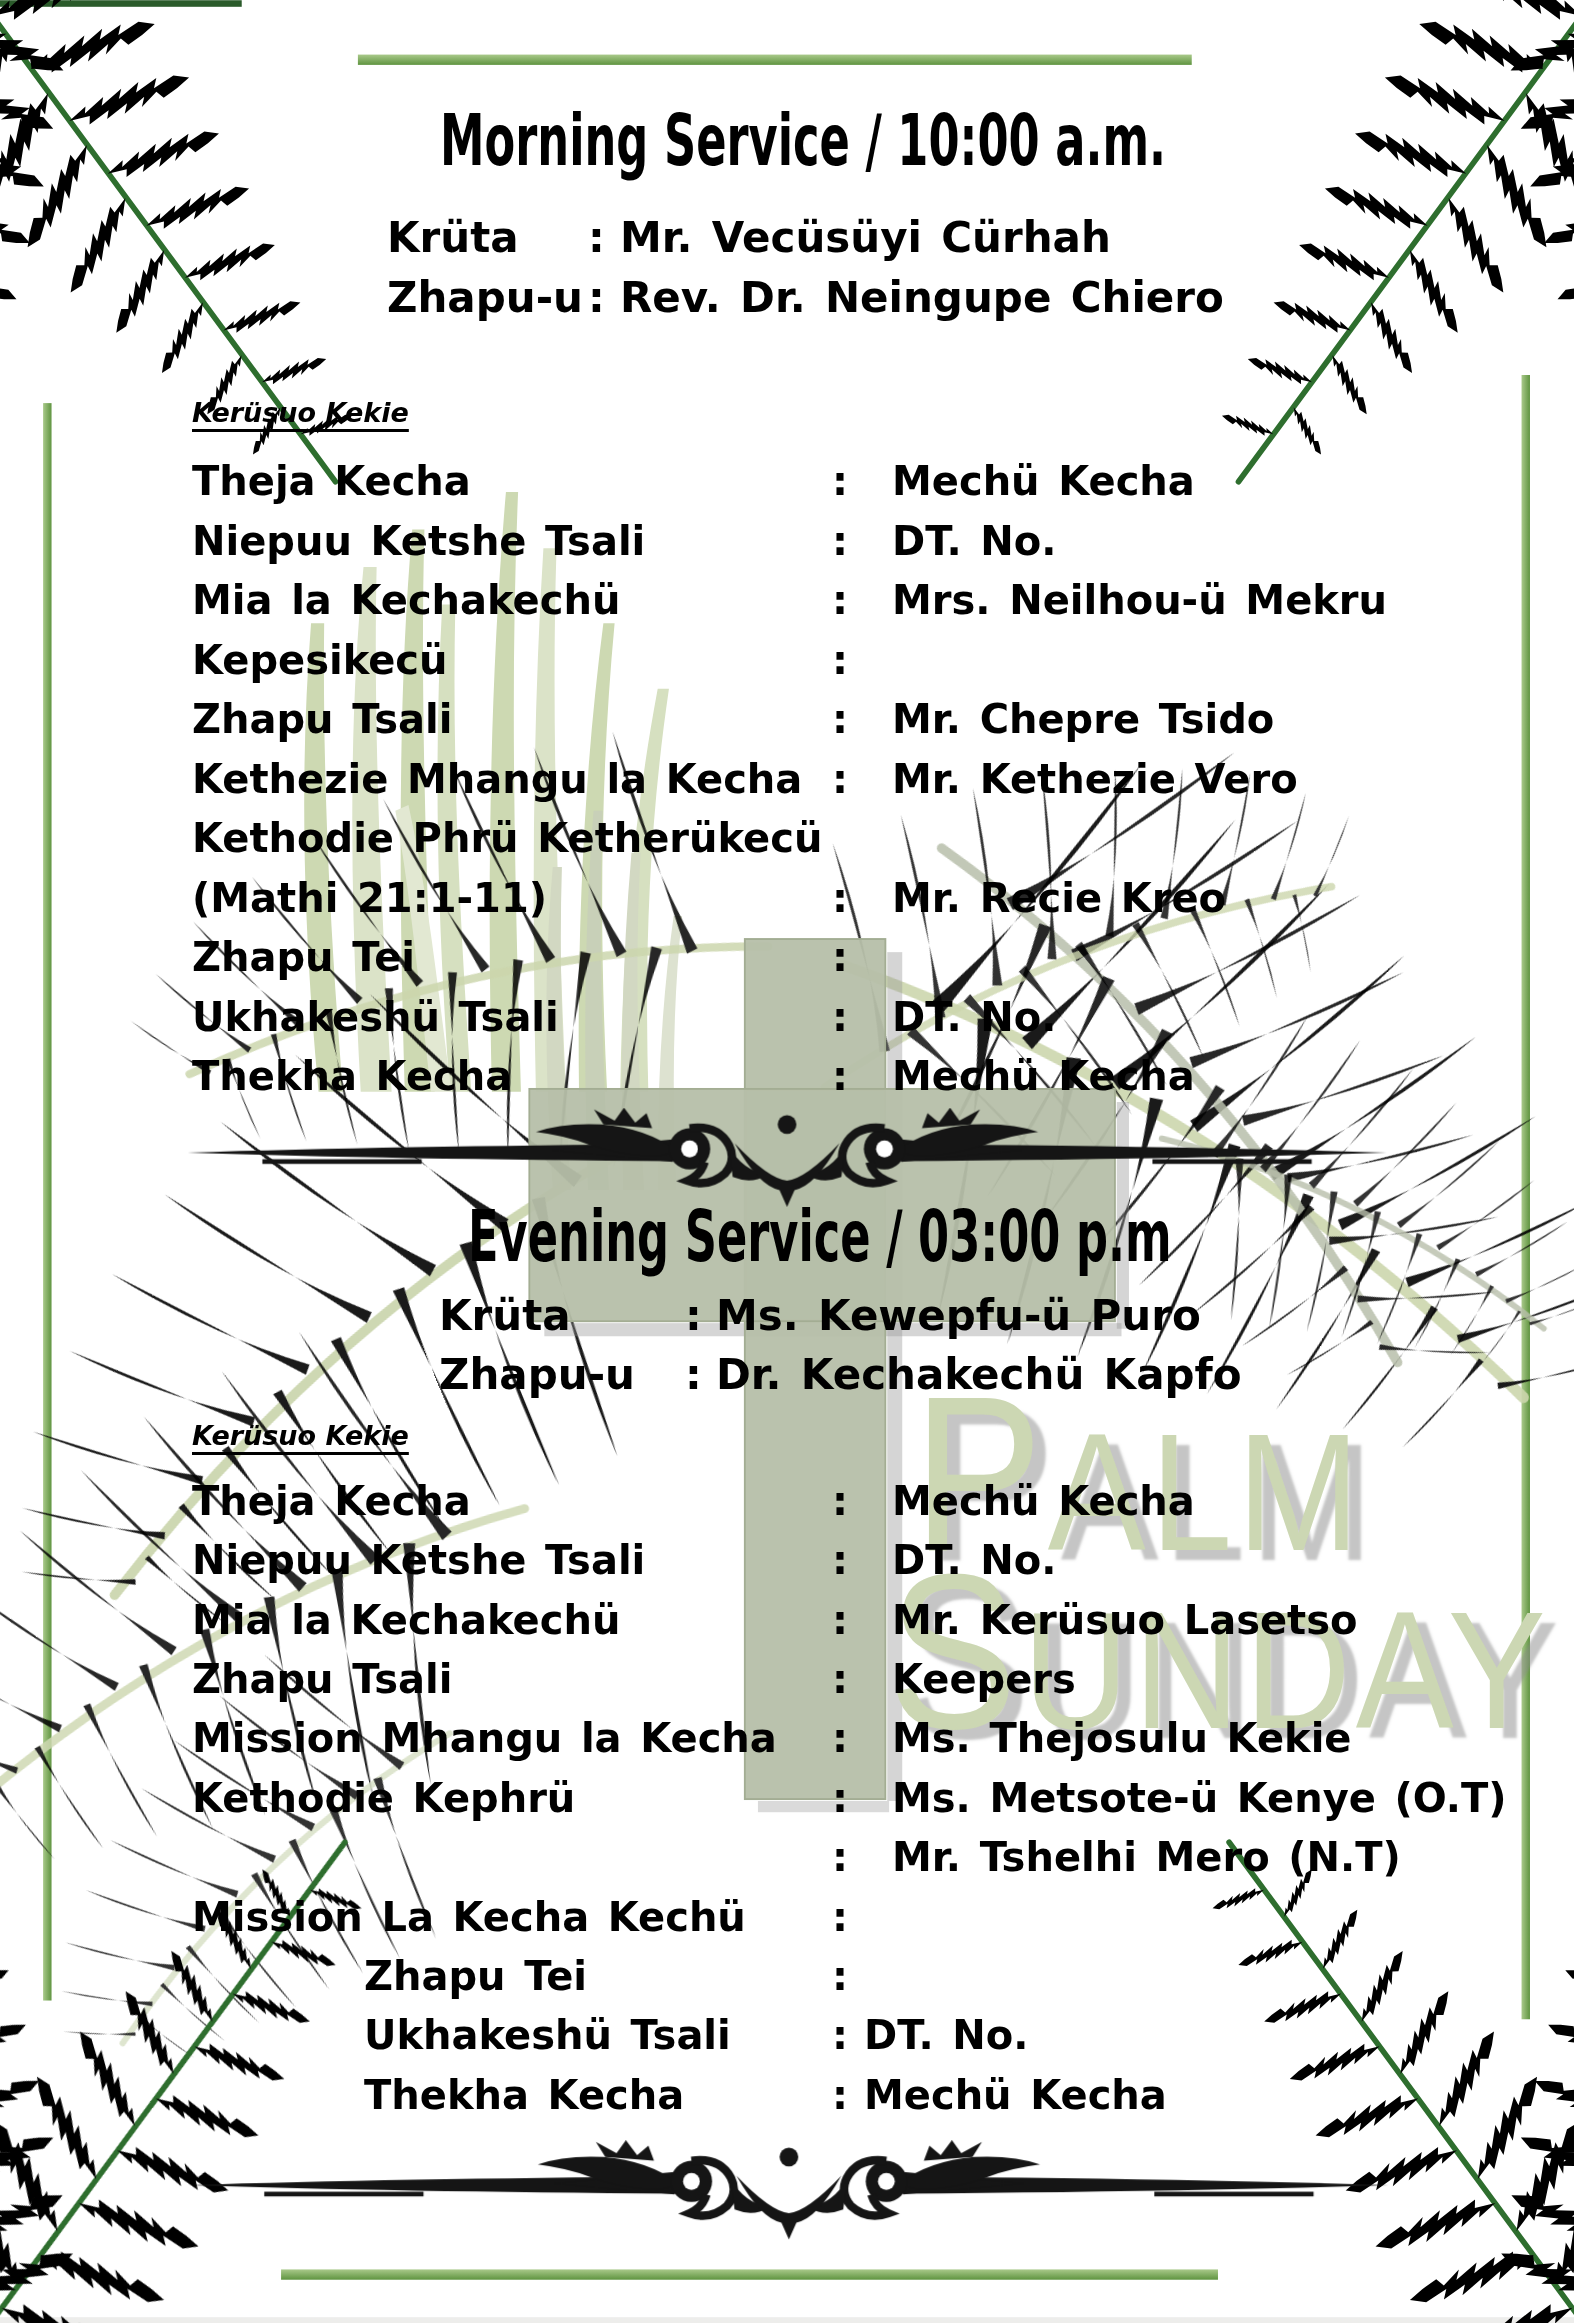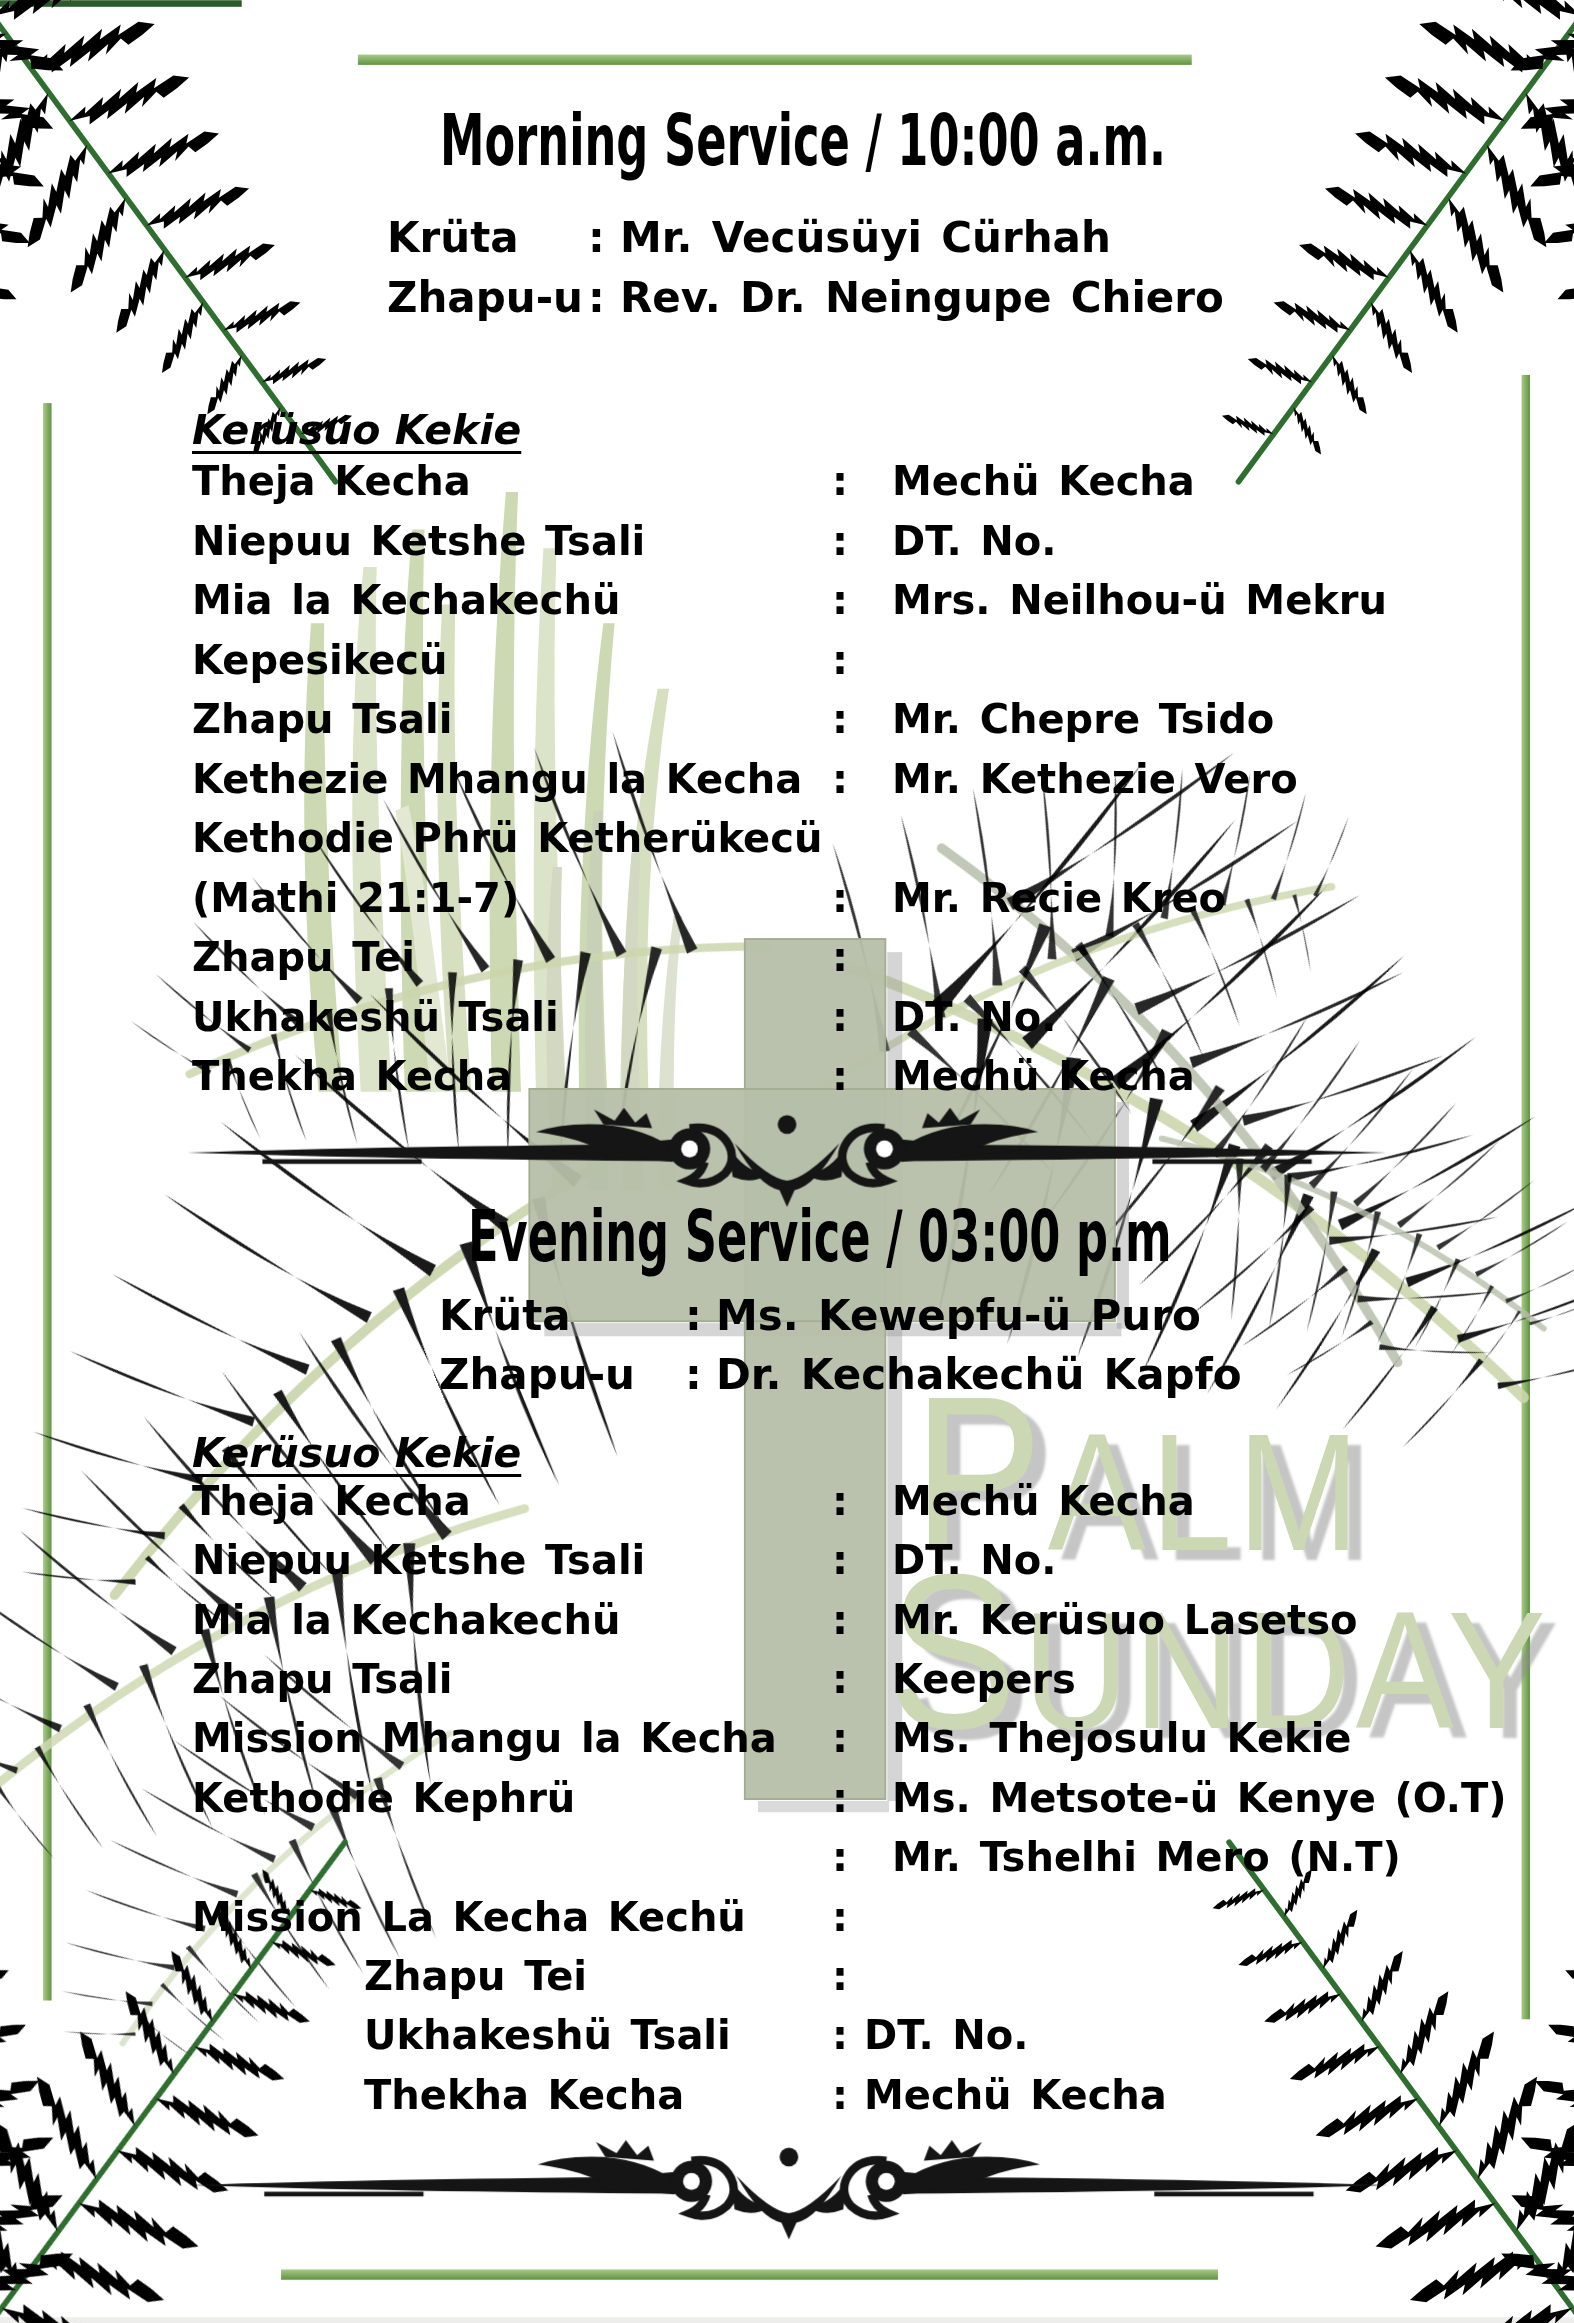--- a/index.html
+++ b/index.html
@@ -27,24 +27,23 @@
   .orow span,.row span{position:absolute;white-space:nowrap;font-weight:700;}
   .orow{font-size:42px;}
   .row{font-size:40px;}
   .orow-m .rl{left:387px}.orow-m .rc{left:588px}.orow-m .rv{left:620px}
   .orow-e .rl{left:439px}.orow-e .rc{left:685px}.orow-e .rv{left:716px}
   .row .rl{left:192px}.row .rc{left:832px}.row .rv{left:892px}
   .row.ind .rl{left:364px}
   .row.tight .rv{left:864px}
   .row span,.orow span{word-spacing:4.7px;}
   .sect{
-    left:192px;width:auto;font-size:41px;font-weight:700;font-style:italic;
+    left:192px;width:auto;font-size:27px;font-weight:700;font-style:italic;
     text-decoration:underline;text-decoration-thickness:2.8px;text-underline-offset:6.6px;
     white-space:nowrap;
-    margin-top:10px;
   }
 </style>
 </head>
 <body>
 
 <div class="page">
 
   <svg class="bg" width="1574" height="2324" viewBox="0 0 1680 2480">
     <defs>
       <linearGradient id="gH" x1="0" y1="0" x2="0" y2="1">
@@ -257,21 +256,21 @@
     <span class="rl">Kethezie Mhangu la Kecha</span>
     <span class="rc">:</span>
     <span class="rv">Mr. Kethezie Vero</span>
   </div>
   <div class="row" style="top:815px">
     <span class="rl">Kethodie Phrü Ketherükecü</span>
     <span class="rc"></span>
     <span class="rv"></span>
   </div>
   <div class="row" style="top:875px">
-    <span class="rl">(Mathi 21:1-7)</span>
+    <span class="rl">(Mathi 21:1-11)</span>
     <span class="rc">:</span>
     <span class="rv">Mr. Recie Kreo</span>
   </div>
   <div class="row" style="top:934px">
     <span class="rl">Zhapu Tei</span>
     <span class="rc">:</span>
     <span class="rv"></span>
   </div>
   <div class="row" style="top:994px">
     <span class="rl">Ukhakeshü Tsali</span>

